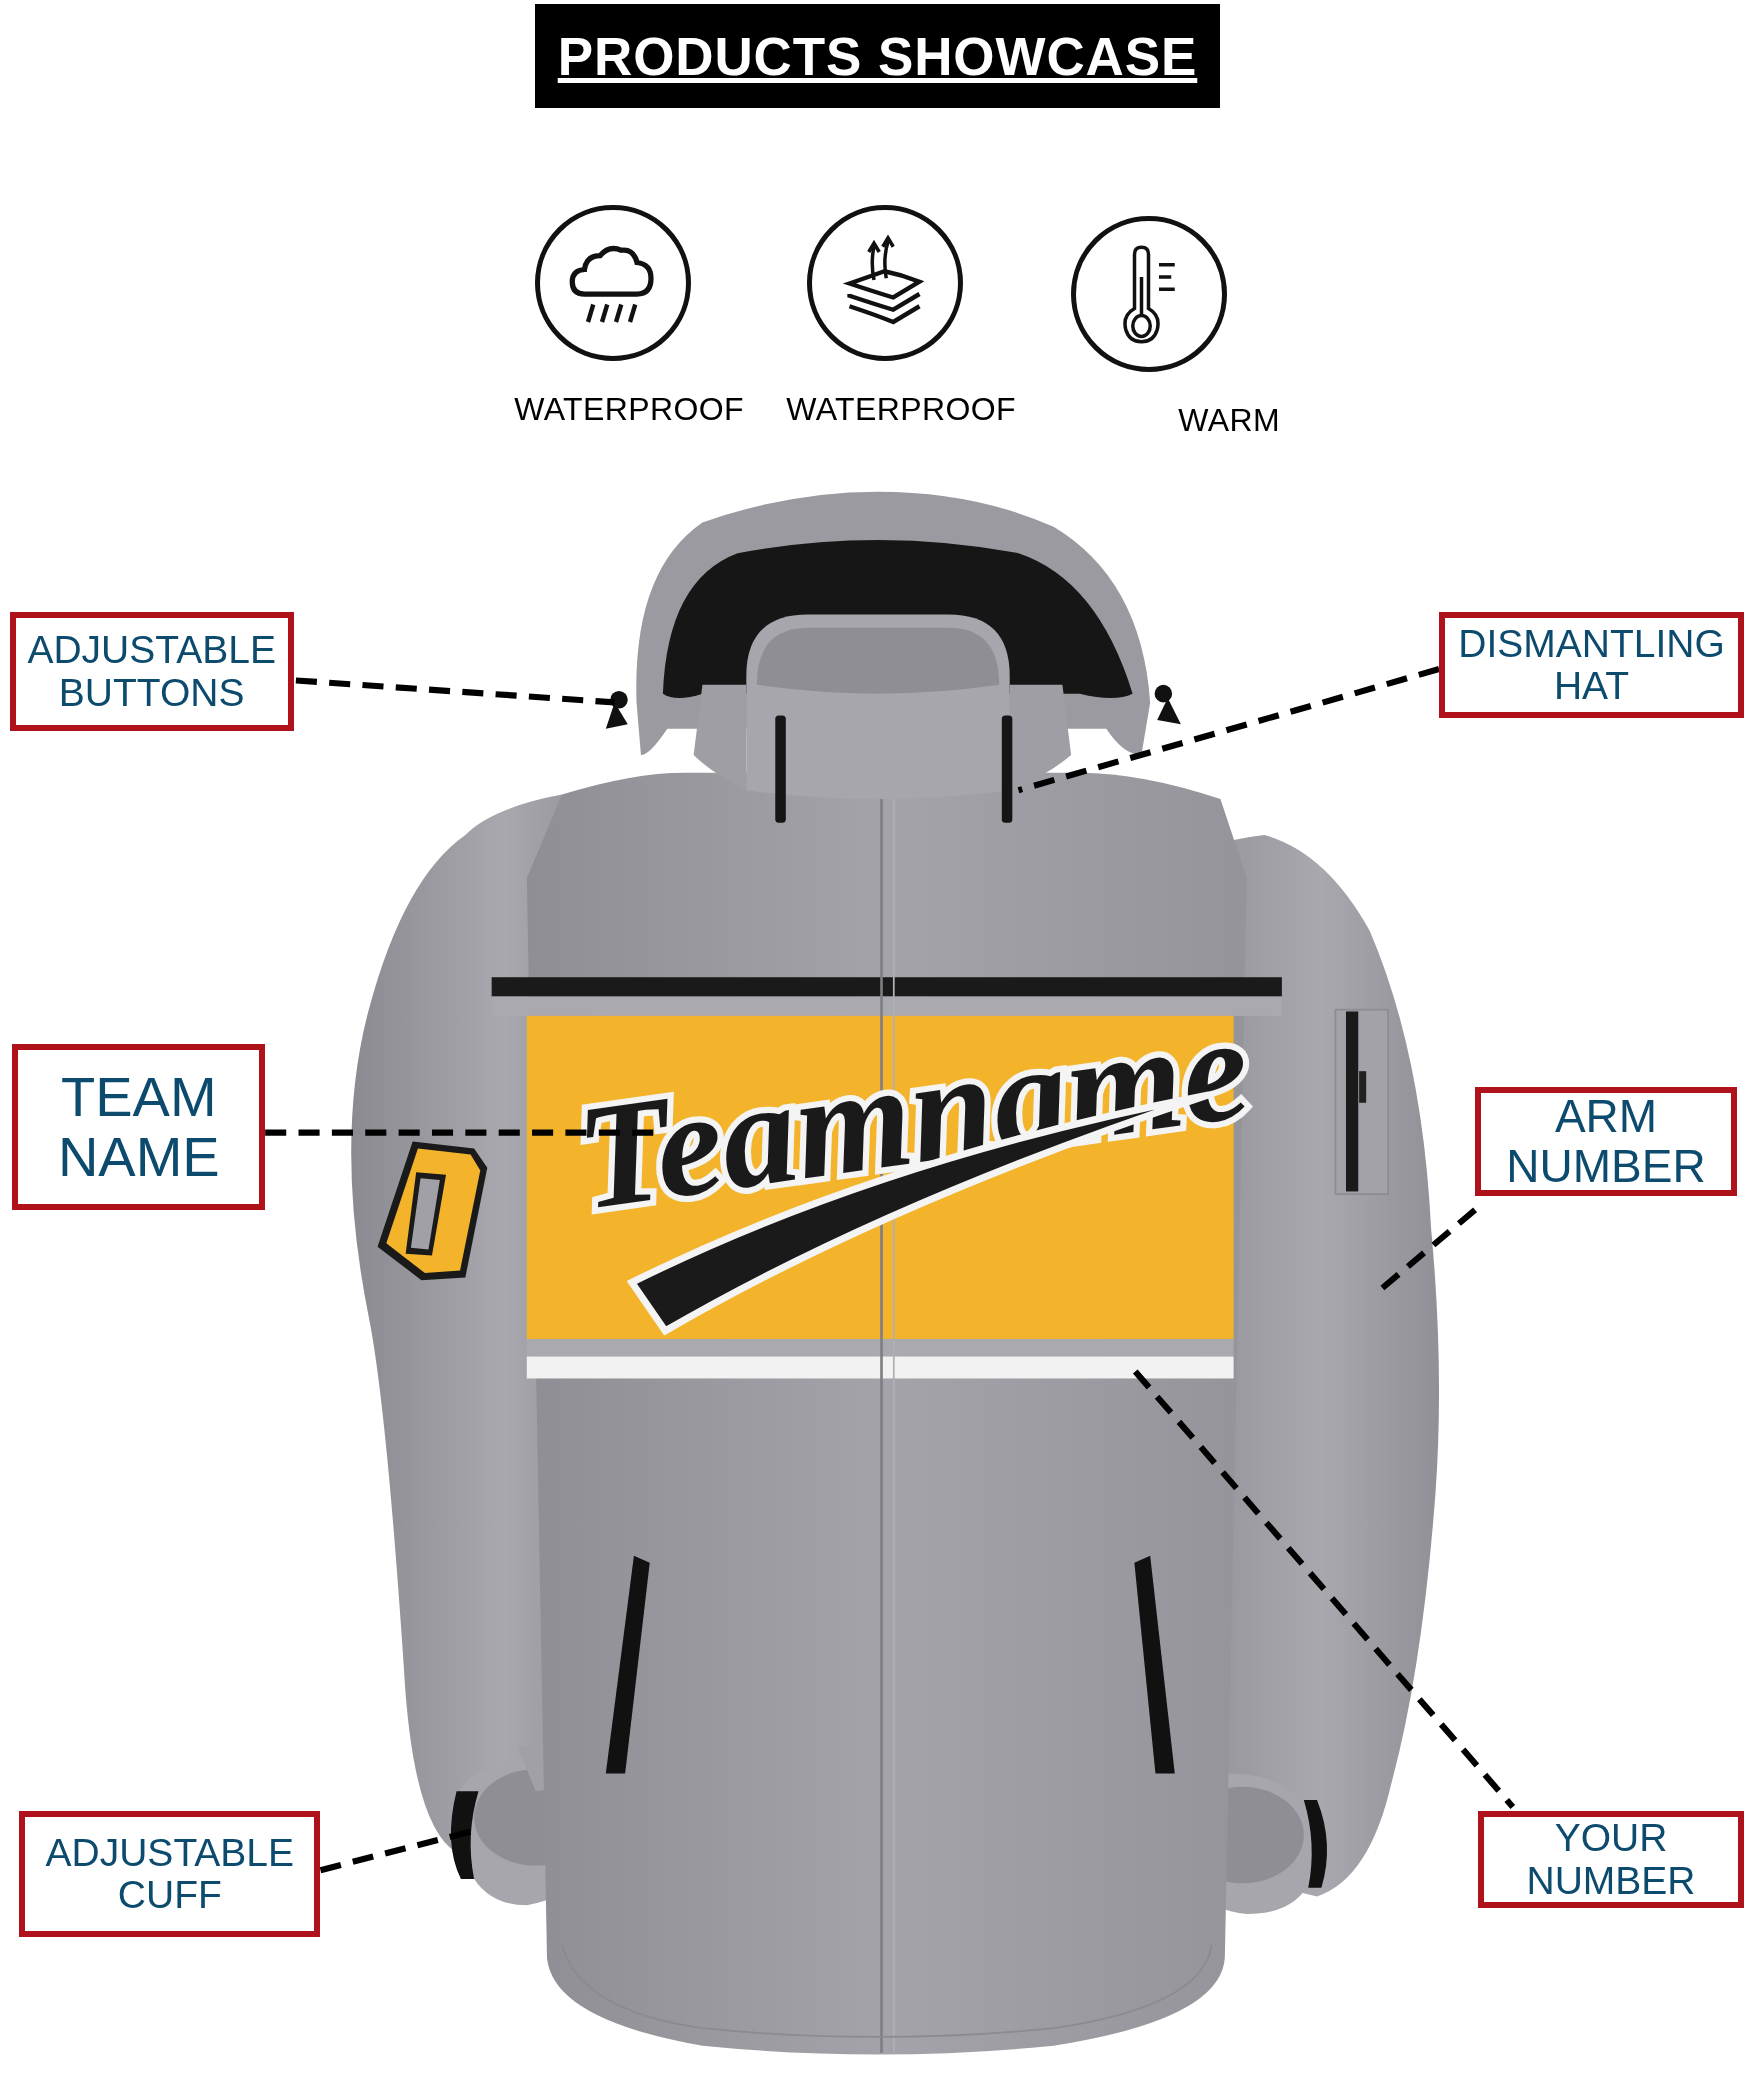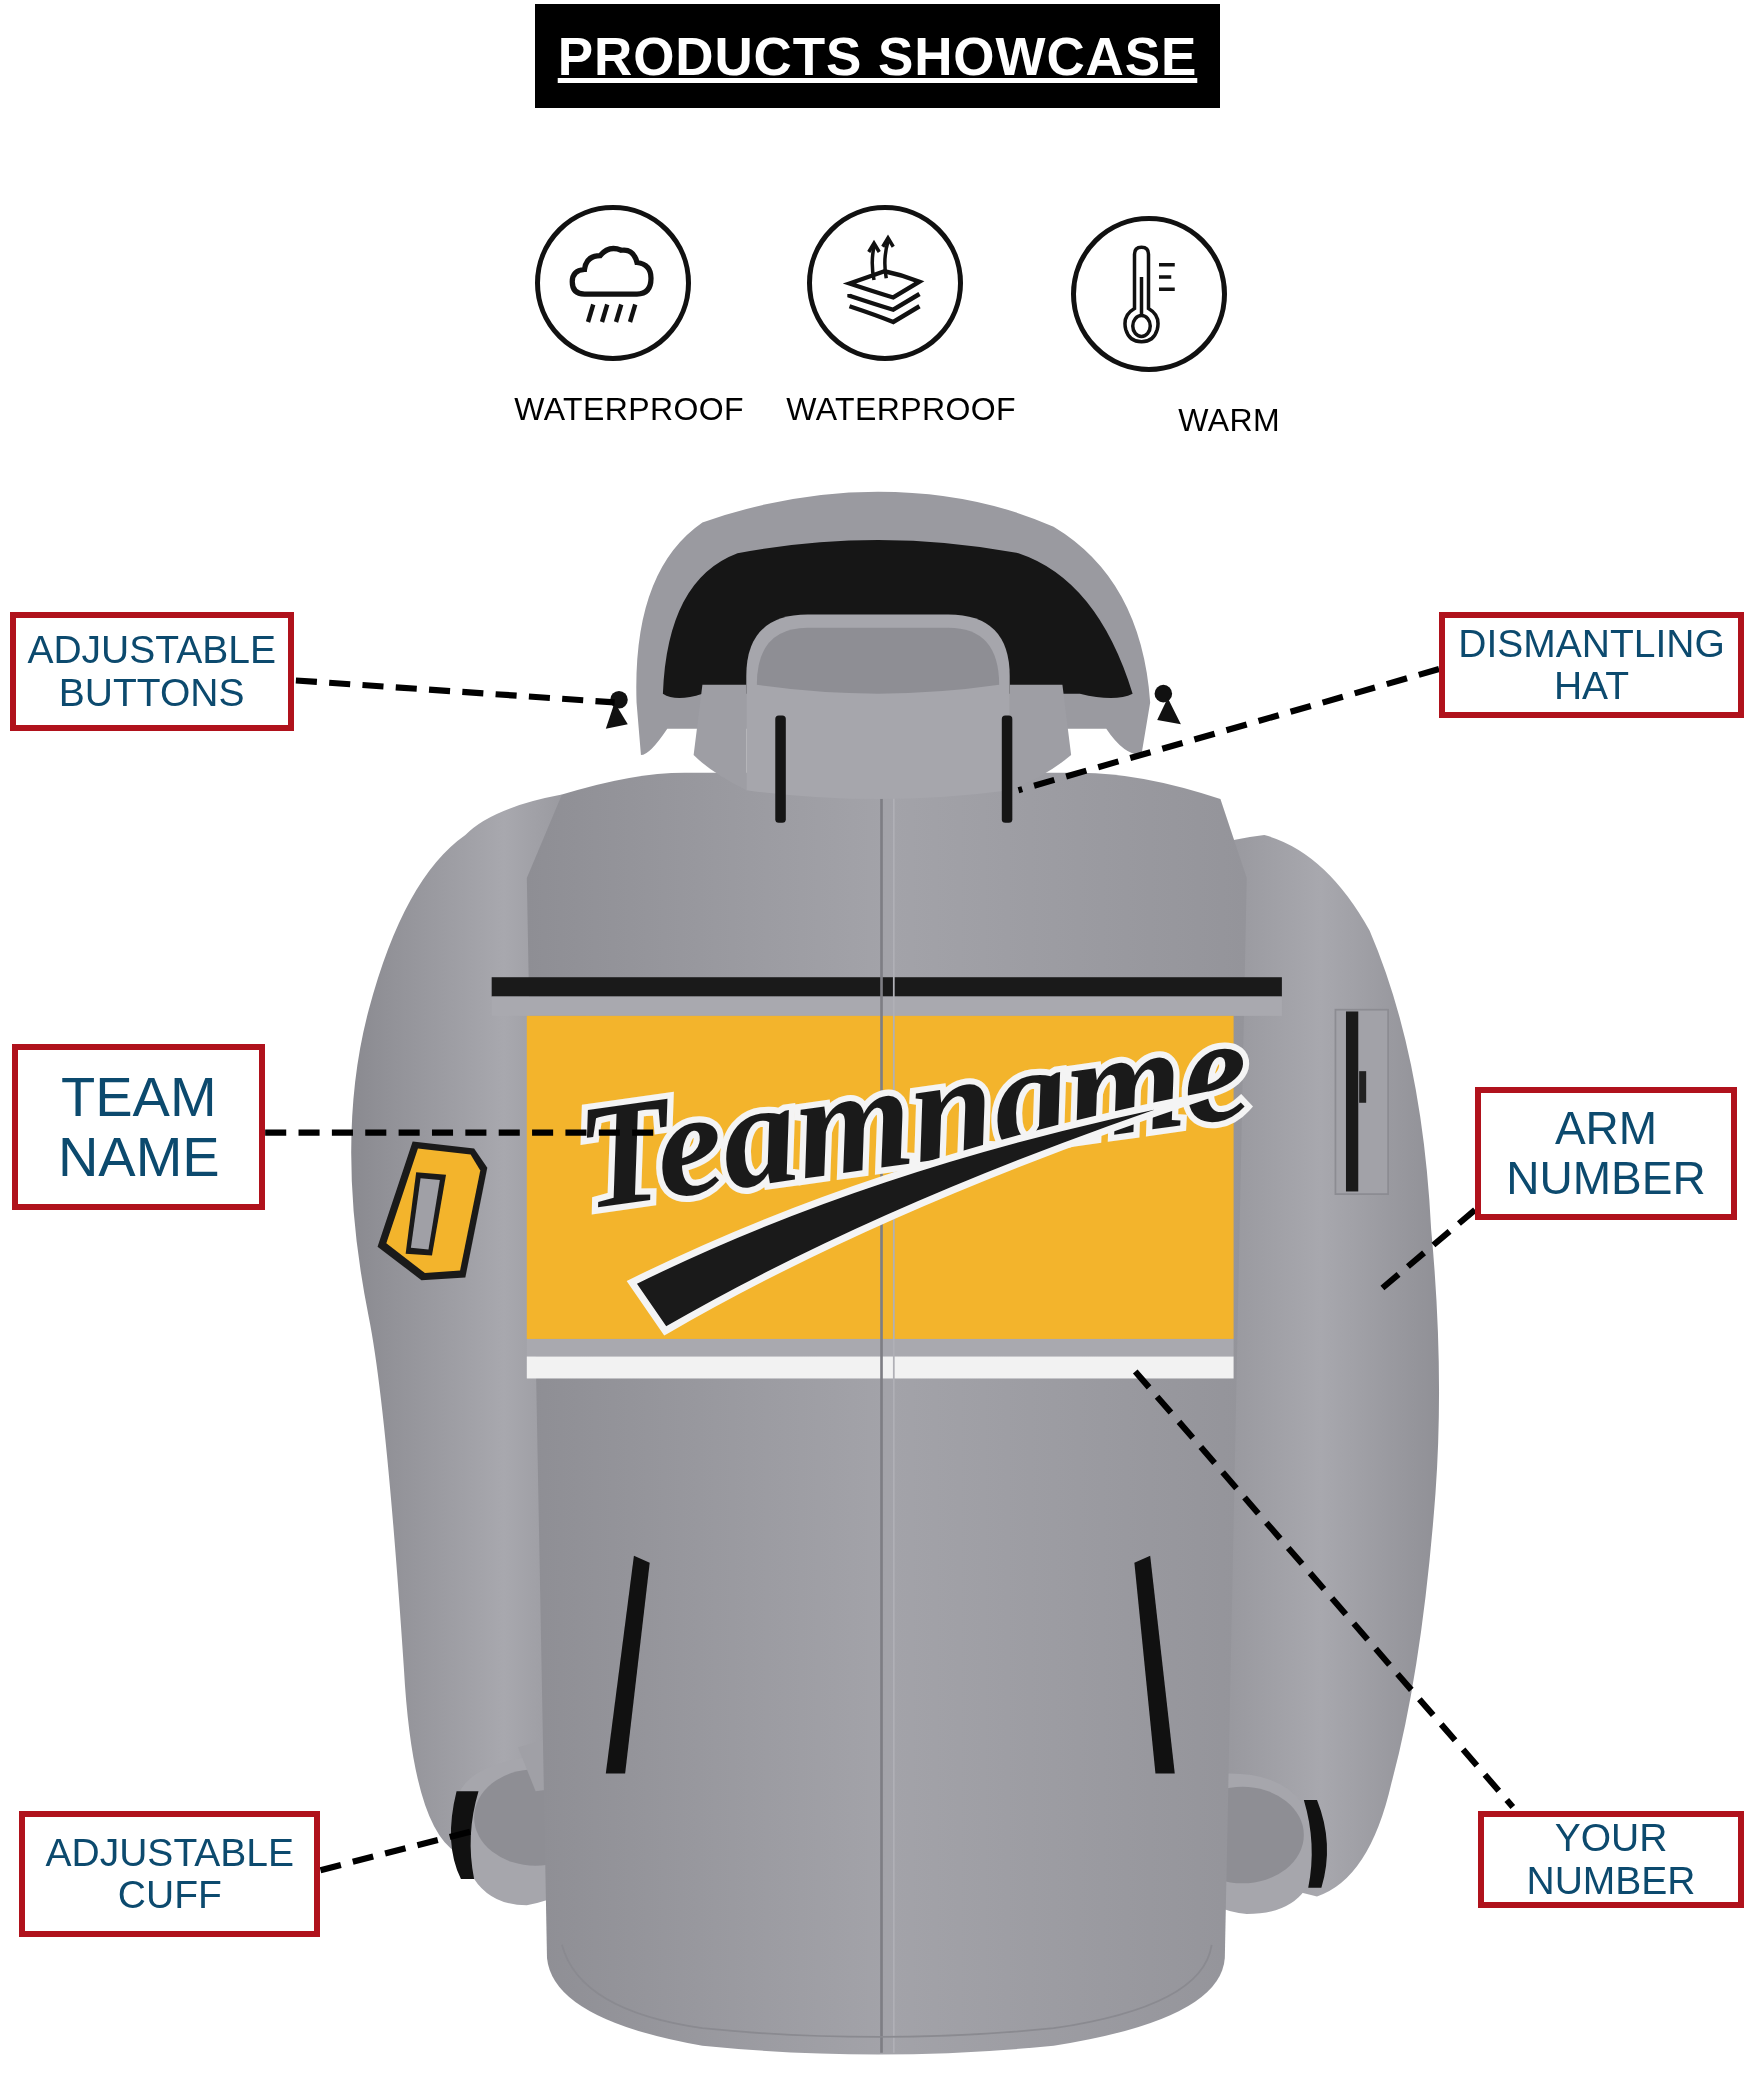--- a/index.html
+++ b/index.html
@@ -161,21 +161,21 @@
   <span>BUTTONS</span>
 </div>
 <div class="callout c-small" style="left:1439px;top:612px;width:305px;height:106px;">
   <span>DISMANTLING</span>
   <span>HAT</span>
 </div>
 <div class="callout c-big" style="left:12.3px;top:1044px;width:253px;height:166px;">
   <span>TEAM</span>
   <span>NAME</span>
 </div>
-<div class="callout c-mid" style="left:1475px;top:1087px;width:262px;height:133px;">
+<div class="callout c-mid" style="left:1475px;top:1087px;width:262px;height:109px;">
   <span>ARM</span>
   <span>NUMBER</span>
 </div>
 <div class="callout c-small" style="left:19.3px;top:1811px;width:301px;height:126px;">
   <span>ADJUSTABLE</span>
   <span>CUFF</span>
 </div>
 <div class="callout c-small" style="left:1478px;top:1811px;width:266px;height:97px;">
   <span>YOUR</span>
   <span>NUMBER</span>

